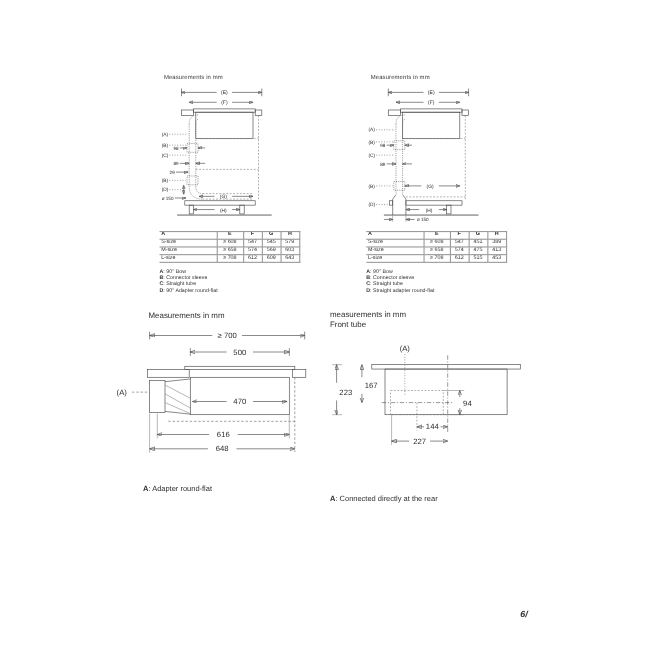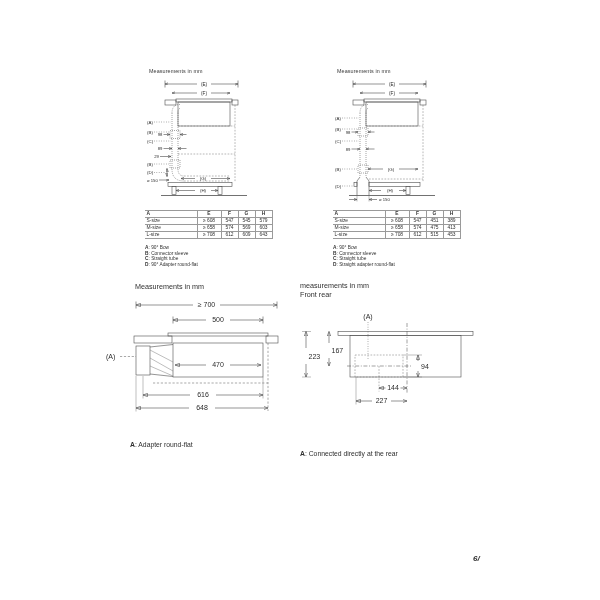--- a/index.html
+++ b/index.html
@@ -366,21 +366,21 @@
   </g>
   <text x="107" y="115.4" font-size="7" text-anchor="middle">648</text>
 </svg>
 
 <div class="cap" style="left:130px;top:441px">
   <b>A</b><span>: Adapter round-flat</span>
 </div>
 
 <div class="ttl" style="left:300px;top:281px">
   <div>measurements in mm</div>
-  <div>Front rear</div>
+  <div>Front tube</div>
 </div>
 
 <svg style="left:298px;top:303px" width="185" height="108" viewBox="0 0 185 108">
   <defs>
     <marker id="aBR" orient="auto-start-reverse" markerWidth="5" markerHeight="4" refX="4.5" refY="1.7" markerUnits="userSpaceOnUse">
       <path d="M0,0 L4.5,1.7 L0,3.4 Z" fill="#3a3a3a" stroke="none"></path>
     </marker>
     <pattern id="hBR" width="3" height="3" patternUnits="userSpaceOnUse" patternTransform="rotate(45)">
       <rect width="3" height="3" fill="#f3f3f3" stroke="none"></rect>
       <line x1="0" y1="0" x2="0" y2="3" stroke="#8f8f8f" stroke-width="1"></line>

